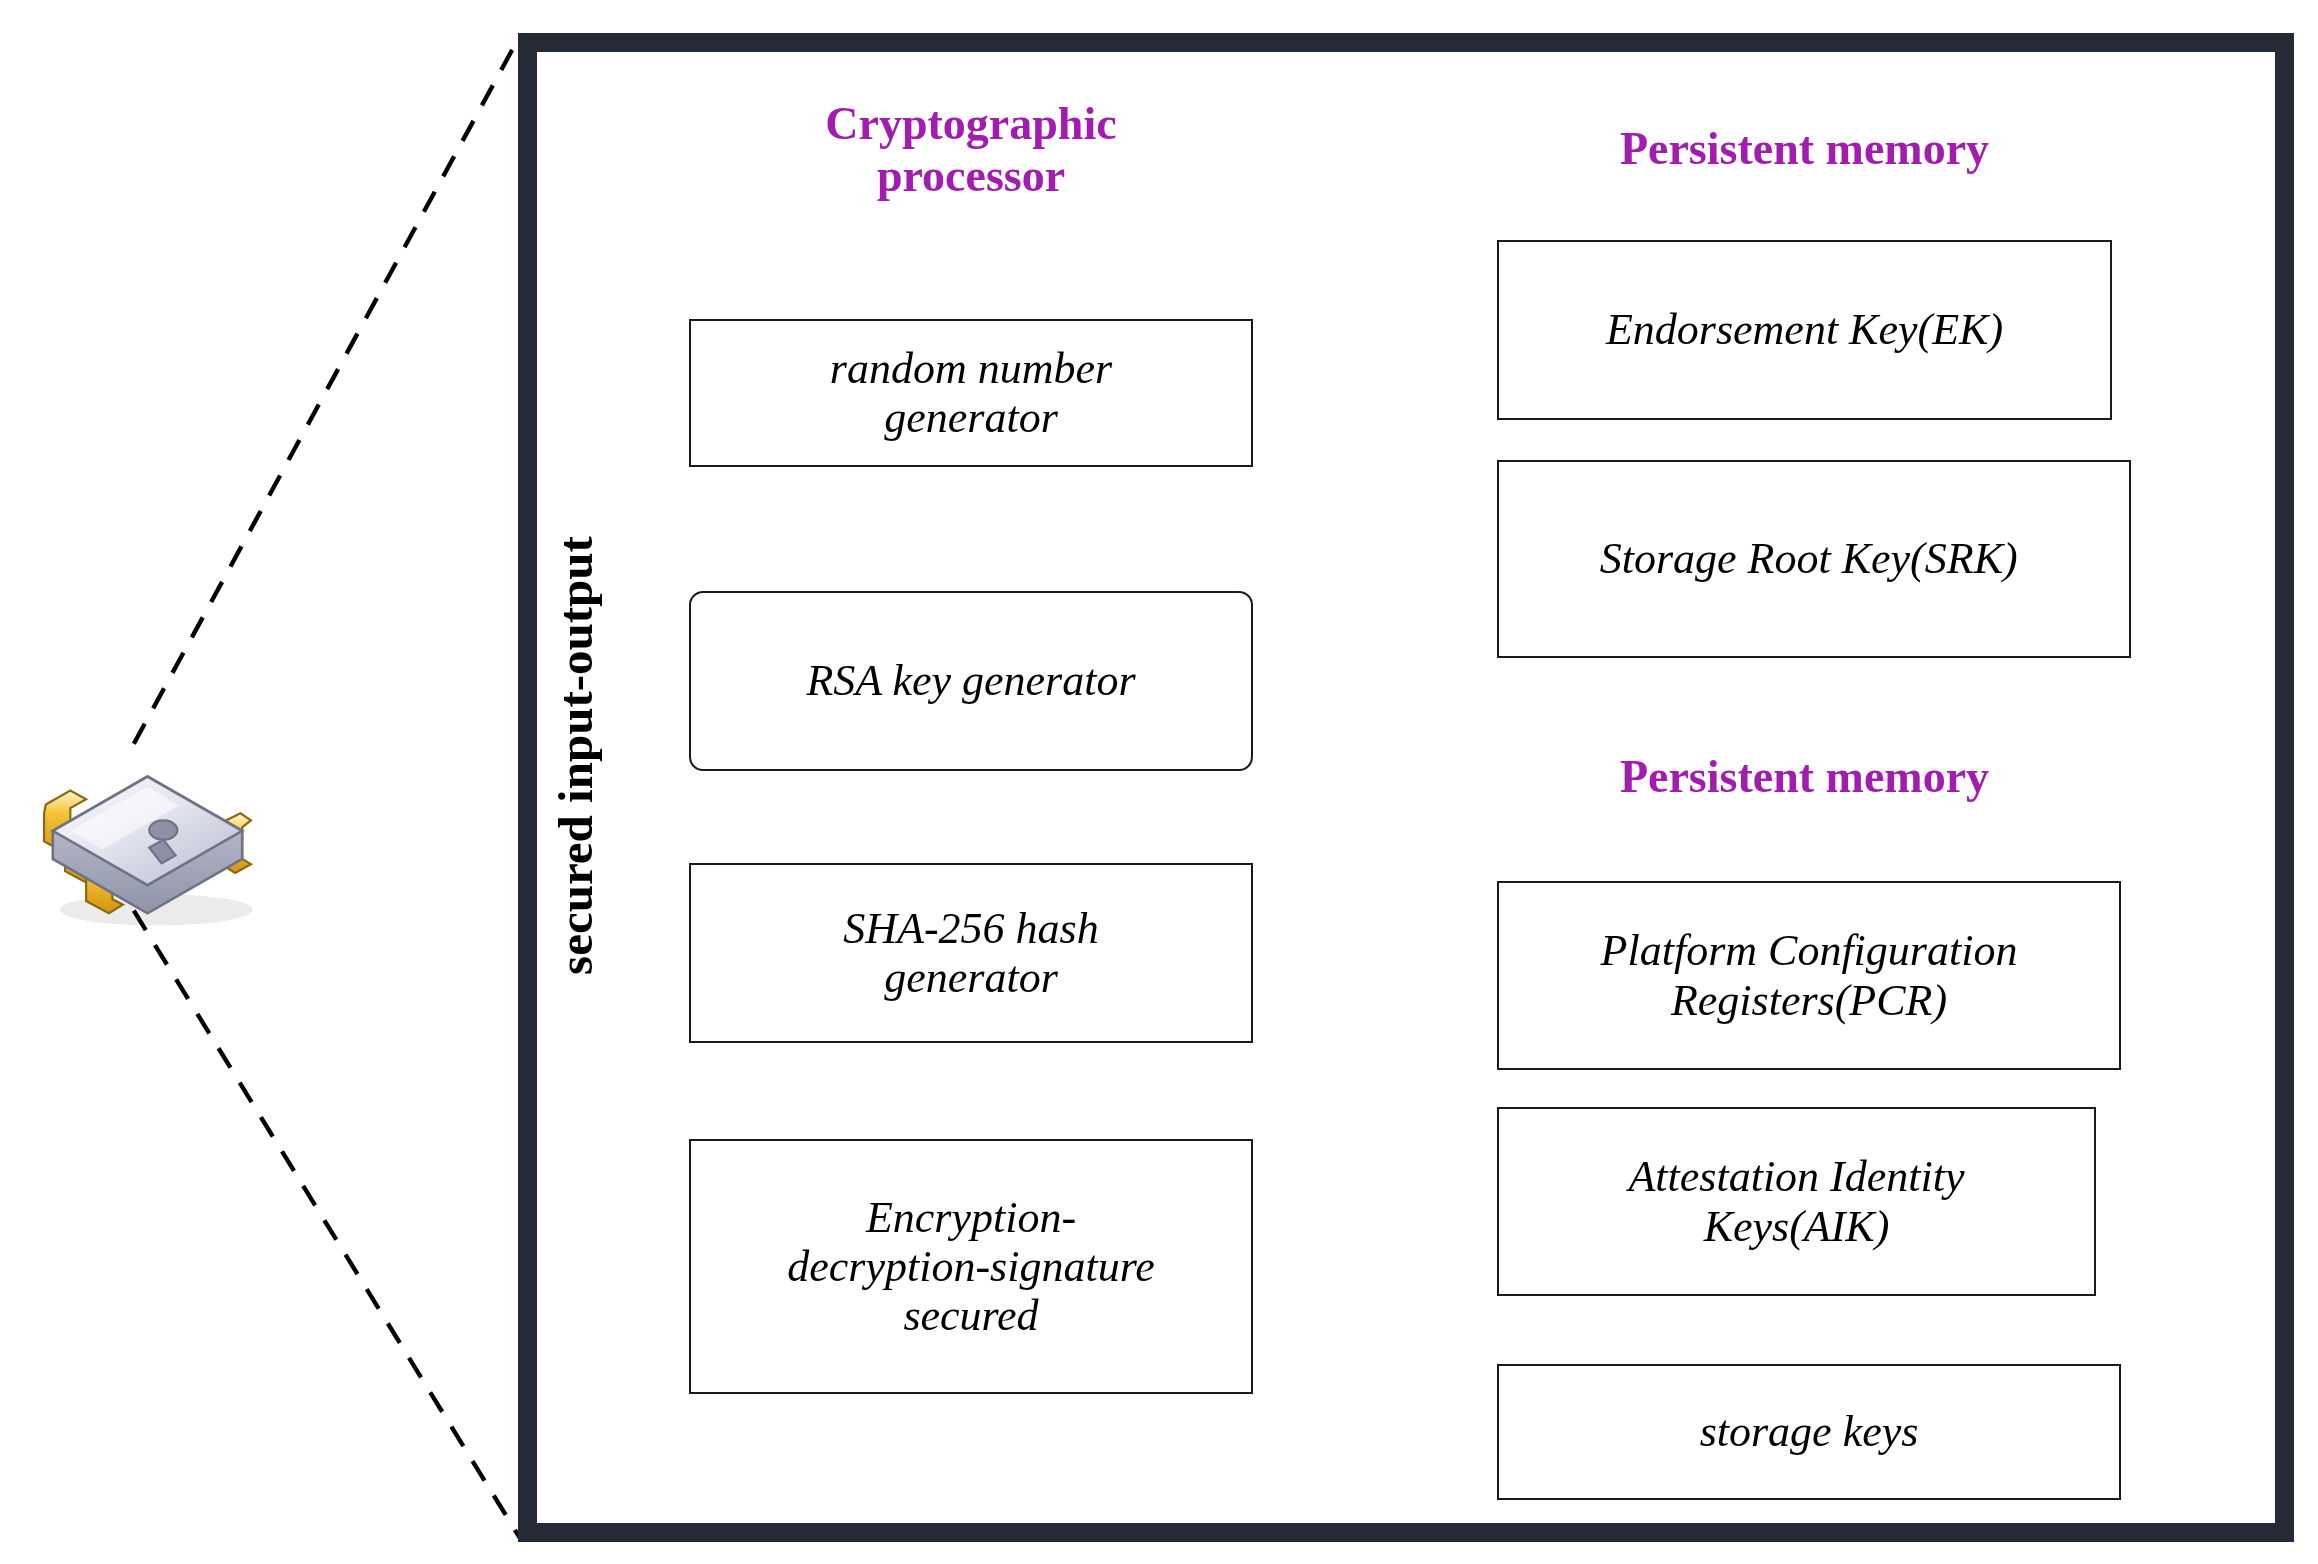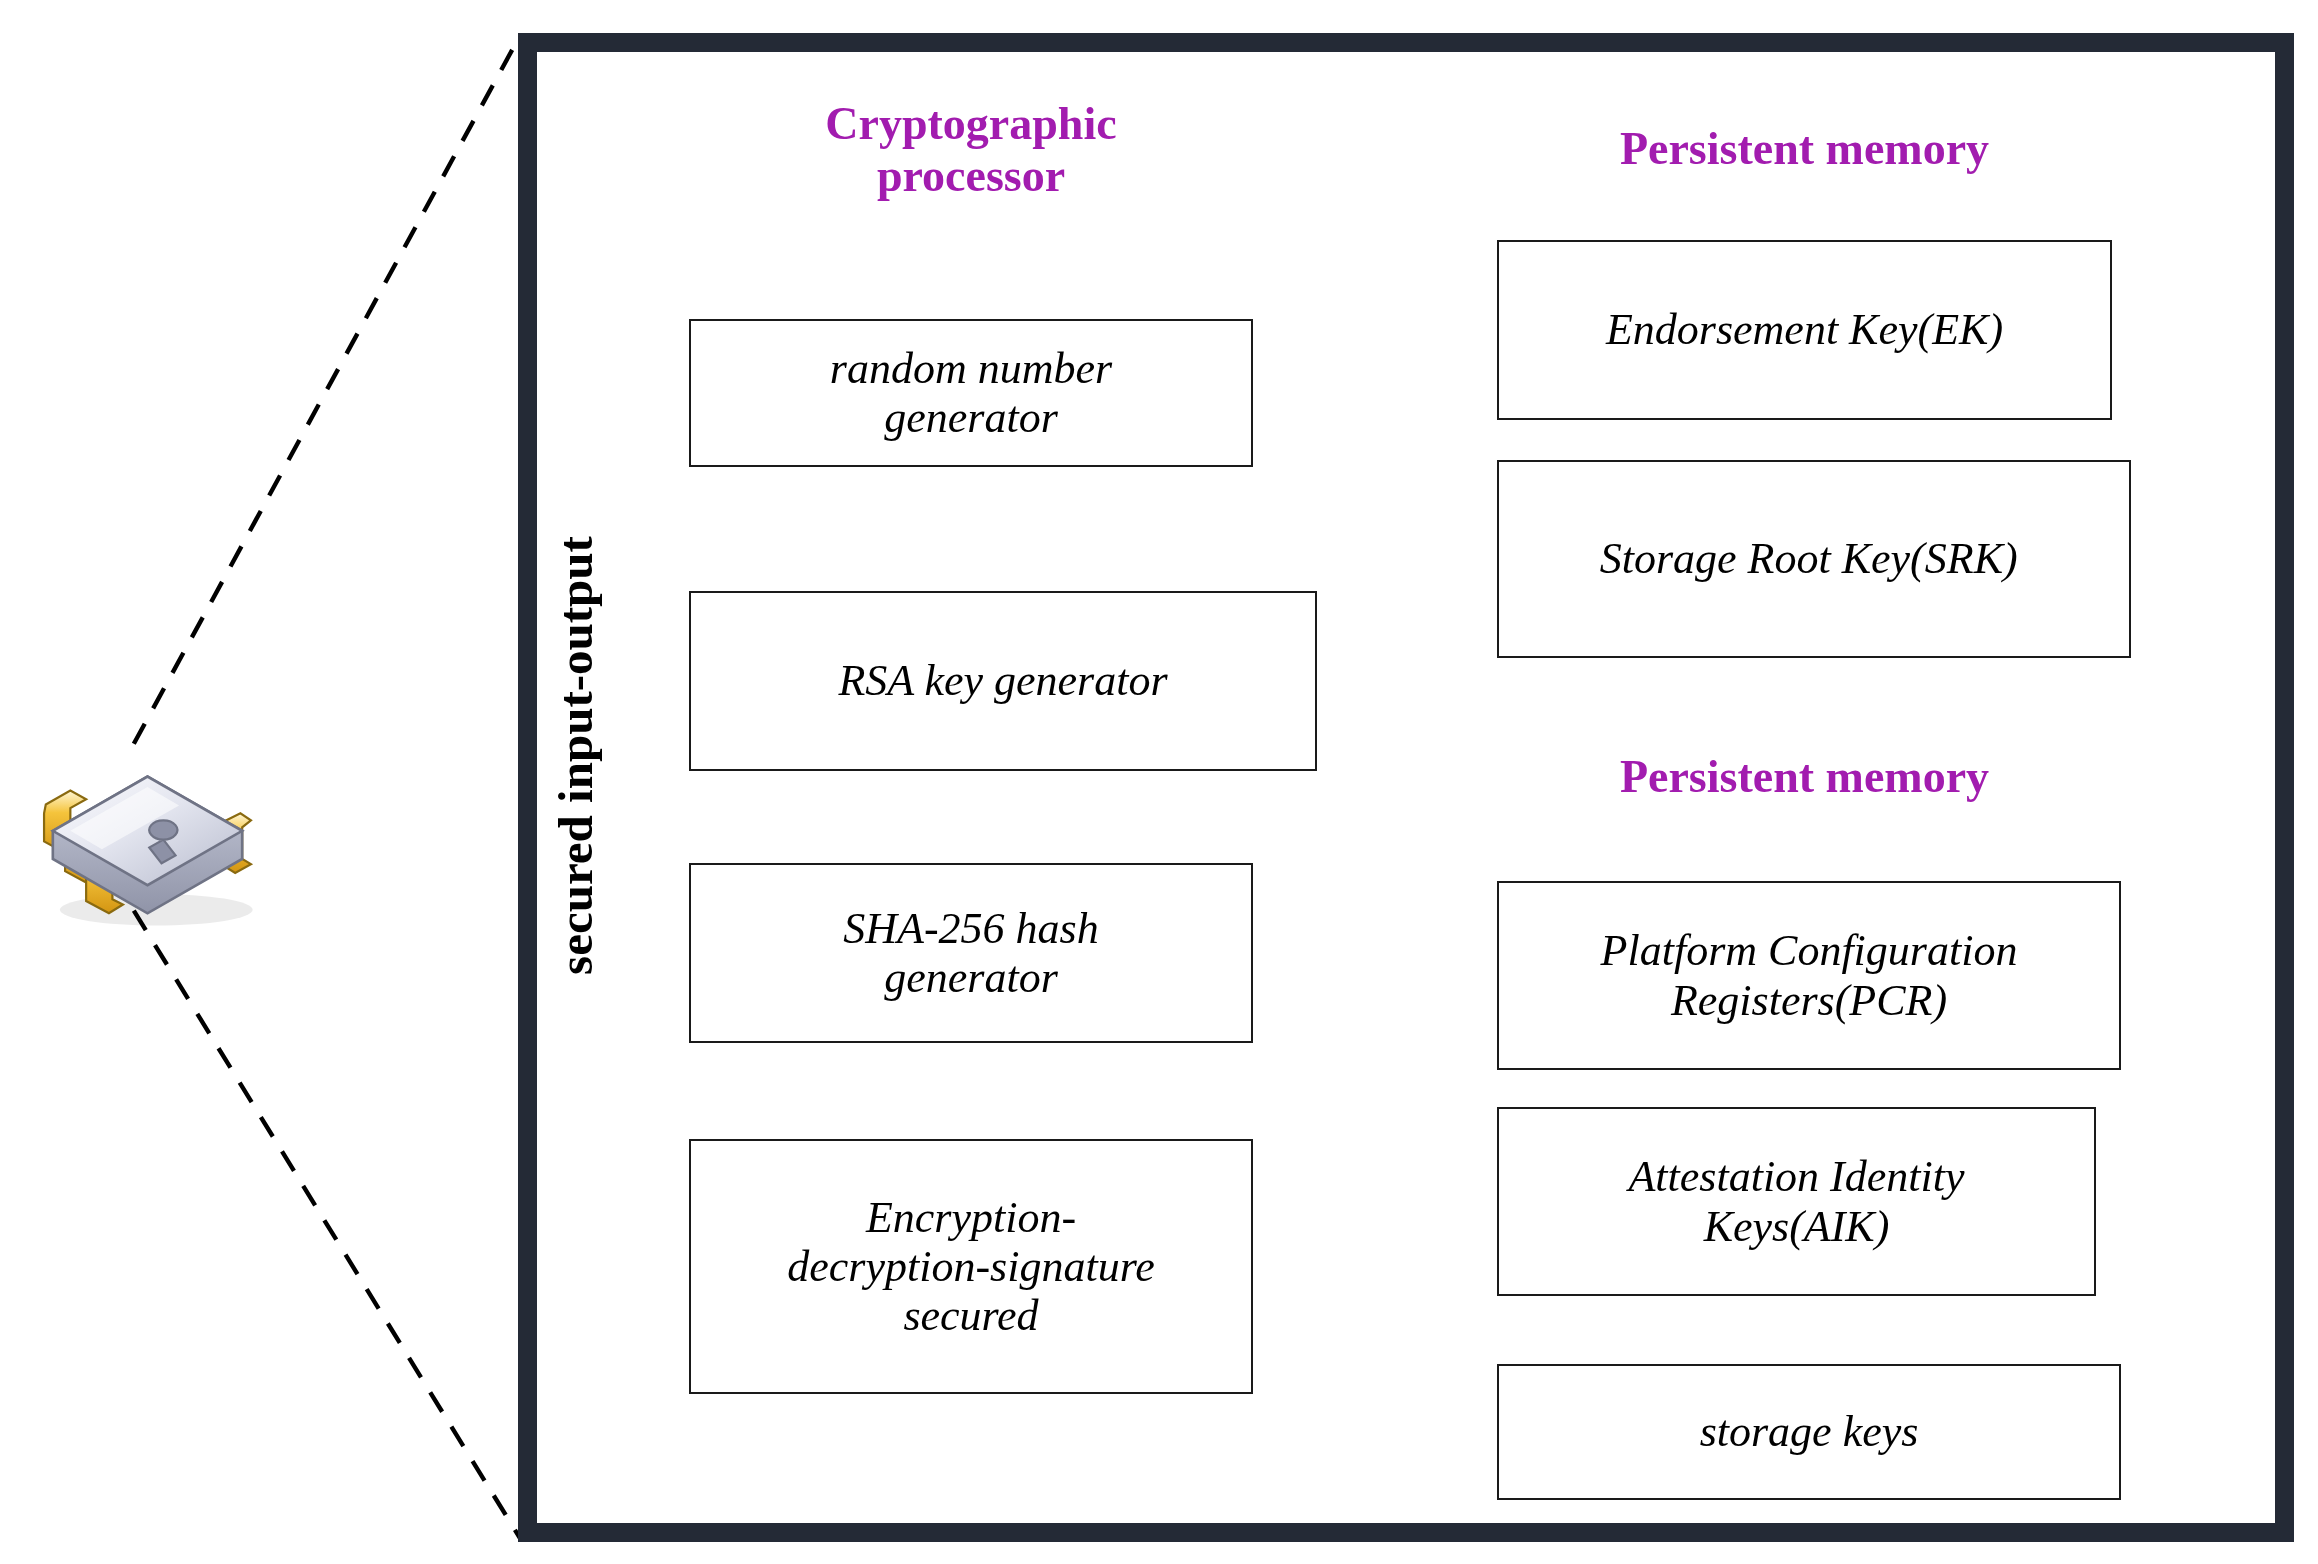--- a/index.html
+++ b/index.html
@@ -43,21 +43,21 @@
     position:absolute;border:2.6px solid #1a1a1a;background:#ffffff;
     box-sizing:border-box;display:flex;align-items:center;justify-content:center;
     text-align:center;font-size:44px;color:#000;line-height:1.12;
     padding:0 8.8px;
     font-style:italic;
   }
   .unit-box .box-text{display:block;white-space:pre-line;}
 
   
   #box-rng      {left:689px; top:319px;  width:564px; height:148px;}
-  #box-rsa      {left:689px; top:591px;  width:628px; height:180px;}
+  #box-rsa      {left:689px; top:591px;  width:564px; height:180px;border-radius:14px;}
   #box-sha      {left:689px; top:863px;  width:564px; height:180px;}
   #box-engine   {left:689px; top:1139px; width:564px; height:255px;}
 
   
   #box-ek       {left:1497px; top:240px;  width:615px; height:180px;}
   #box-srk      {left:1497px; top:460px;  width:634px; height:198px;}
   #box-pcr      {left:1497px; top:869px;  width:624px; height:189px;margin-top:12px;}
   #box-aik      {left:1497px; top:1107px; width:599px; height:189px;text-align:center;}
   #box-storage  {left:1497px; top:1364px; width:624px; height:136px;}
 

